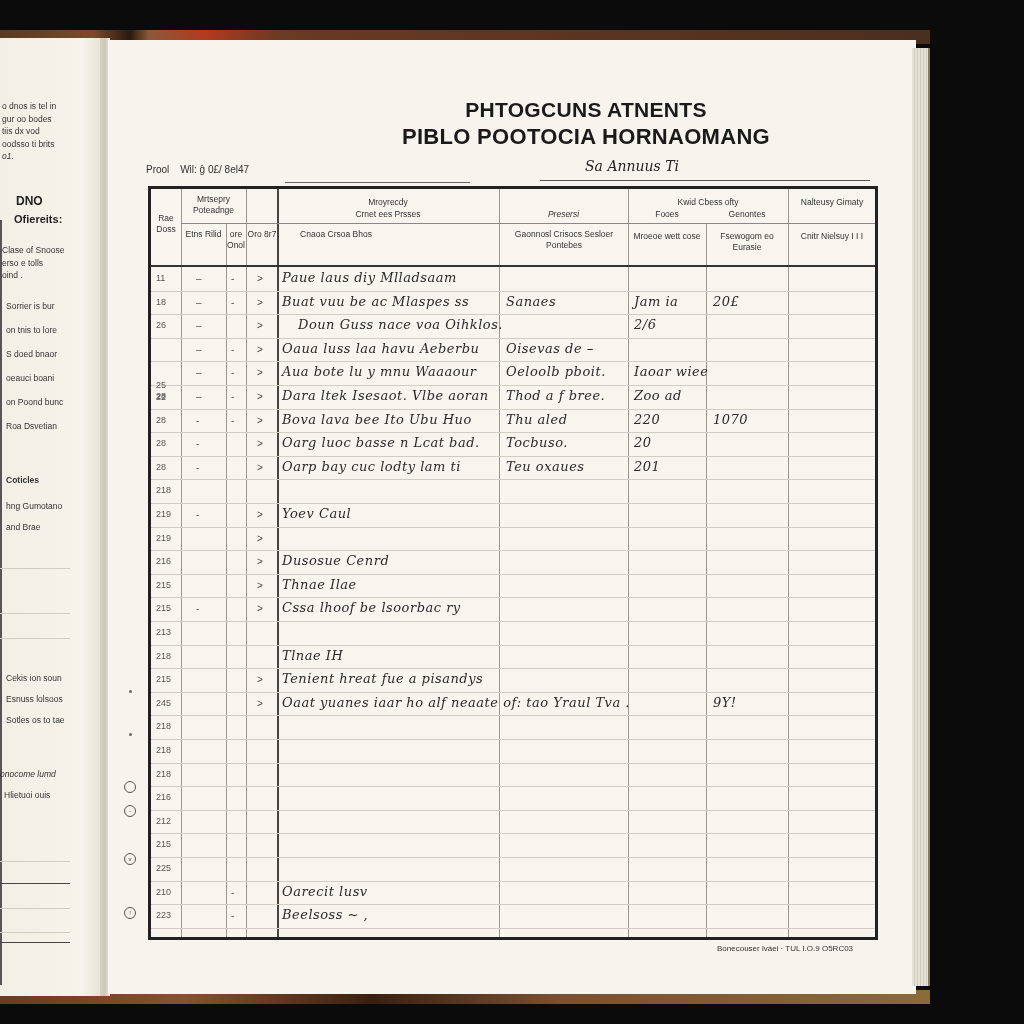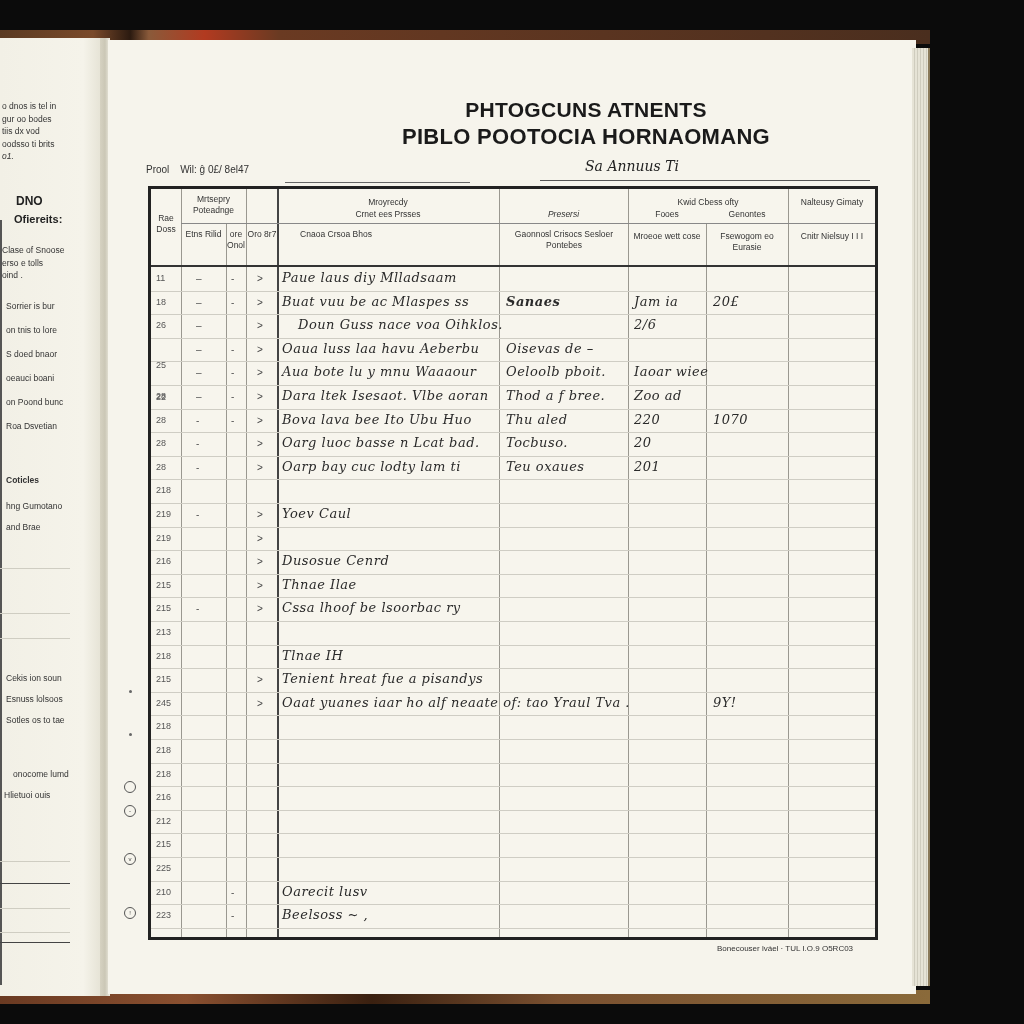--- a/index.html
+++ b/index.html
@@ -70,21 +70,21 @@
   <div id="lp-c">
       <div class="lp-text" style="left: 6px; top: 462px;">hng Gumotano</div>
       <div class="lp-text" style="left: 6px; top: 483px;">and Brae</div>
     </div>
   <div id="lp-d">
       <div class="lp-text" style="left: 6px; top: 634px;">Cekis ion soun</div>
       <div class="lp-text" style="left: 6px; top: 655px;">Esnuss lolsoos</div>
       <div class="lp-text" style="left: 6px; top: 676px;">Sotles os to tae</div>
     </div>
   <div id="lp-e">
-      <div class="lp-text" style="left: 13px; top: 730px;">onocome lumd</div>
+      <div class="lp-text" style="left: 0; top: 730px; font-style: italic;">onocome lumd</div>
       <div class="lp-text" style="left: 4px; top: 751px;">Hlietuoi ouis</div>
     </div>
   <div class="lp-rule" style="top:530px;"></div>
   <div class="lp-rule" style="top:575px;"></div>
   <div class="lp-rule" style="top:600px;"></div>
   <div class="lp-rule" style="top:823px;"></div>
   <div class="lp-rule" style="top:845px;background:#444;"></div>
   <div class="lp-rule" style="top:870px;"></div>
   <div class="lp-rule" style="top:894px;"></div>
   <div class="lp-rule" style="top:904px;background:#444;"></div>
@@ -157,21 +157,21 @@
         <div class="cell hand" style="left: 483px; top: 81px;"></div>
         <div class="cell hand" style="left: 562px; top: 81px;"></div>
       </div>
       <div>
         <div class="row-line" style="top: 125.2px;"></div>
         <div class="cell num" style="left: 5px; top: 107.6px;">18</div>
         <div class="cell dash" style="left: 45px; top: 107.6px;">–</div>
         <div class="cell dash" style="left: 80px; top: 107.6px;">-</div>
         <div class="cell arrow" style="left: 106px; top: 107.6px;">&gt;</div>
         <div class="cell hand" style="left: 131px; top: 104.6px;">Buat  vuu  be  ac  Mlaspes  ss</div>
-        <div class="cell hand" style="left: 355px; top: 104.6px; font-weight: bold;">Sanaes</div>
+        <div class="cell hand" style="left: 355px; top: 104.6px;">Sanaes</div>
         <div class="cell hand" style="left: 483px; top: 104.6px;">Jam  ia</div>
         <div class="cell hand" style="left: 562px; top: 104.6px;">20£</div>
       </div>
       <div>
         <div class="row-line" style="top: 148.8px;"></div>
         <div class="cell num" style="left: 5px; top: 131.2px;">26</div>
         <div class="cell dash" style="left: 45px; top: 131.2px;">–</div>
         <div class="cell dash" style="left: 80px; top: 131.2px;"></div>
         <div class="cell arrow" style="left: 106px; top: 131.2px;">&gt;</div>
         <div class="cell hand" style="left: 147px; top: 128.2px;">Doun  Guss  nace  voa  Oihklos.</div>
@@ -185,21 +185,21 @@
         <div class="cell dash" style="left: 45px; top: 154.8px;">–</div>
         <div class="cell dash" style="left: 80px; top: 154.8px;">-</div>
         <div class="cell arrow" style="left: 106px; top: 154.8px;">&gt;</div>
         <div class="cell hand" style="left: 131px; top: 151.8px;">Oaua  luss  laa  havu  Aeberbu</div>
         <div class="cell hand" style="left: 355px; top: 151.8px;">Oisevas  de –</div>
         <div class="cell hand" style="left: 483px; top: 151.8px;"></div>
         <div class="cell hand" style="left: 562px; top: 151.8px;"></div>
       </div>
       <div>
         <div class="row-line" style="top: 196px;"></div>
-        <div class="cell num" style="left: 5px; top: 171px; text-align: right;">25</div>
+        <div class="cell num" style="left: 5px; top: 191px; text-align: right;">25</div>
         <div class="cell dash" style="left: 45px; top: 178.4px;">–</div>
         <div class="cell dash" style="left: 80px; top: 178.4px;">-</div>
         <div class="cell arrow" style="left: 106px; top: 178.4px;">&gt;</div>
         <div class="cell hand" style="left: 131px; top: 175.4px;">Aua  bote  lu y  mnu  Waaaour</div>
         <div class="cell hand" style="left: 355px; top: 175.4px;">Oeloolb  pboit.</div>
         <div class="cell hand" style="left: 483px; top: 175.4px;">Iaoar  wiee</div>
         <div class="cell hand" style="left: 562px; top: 175.4px;"></div>
       </div>
       <div>
         <div class="row-line" style="top: 219.6px;"></div>

